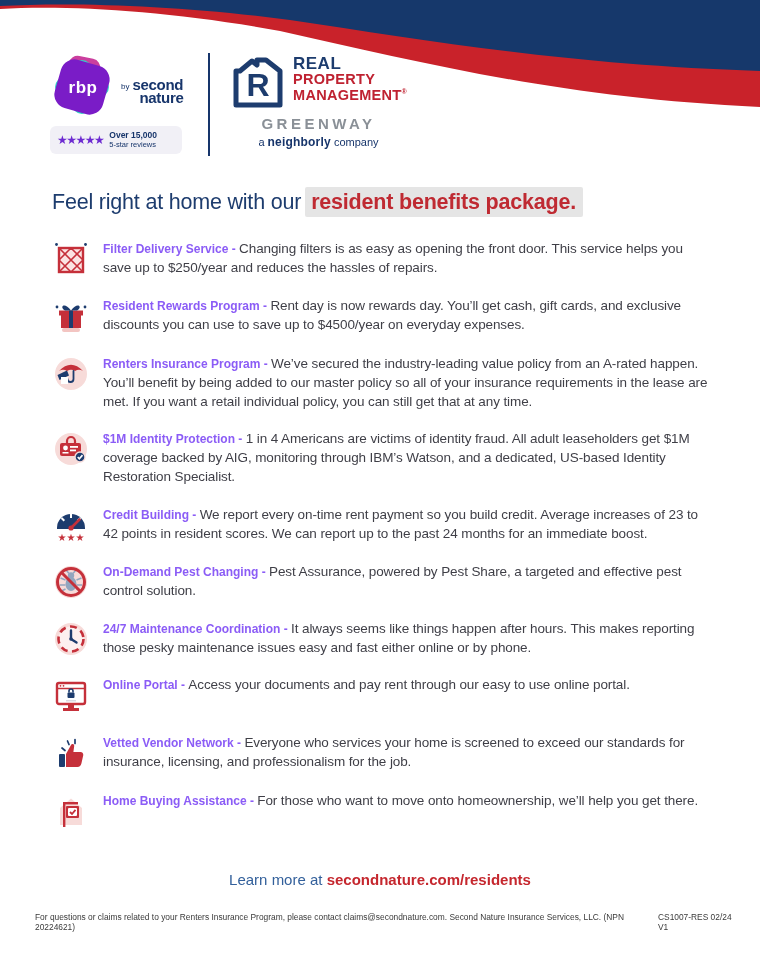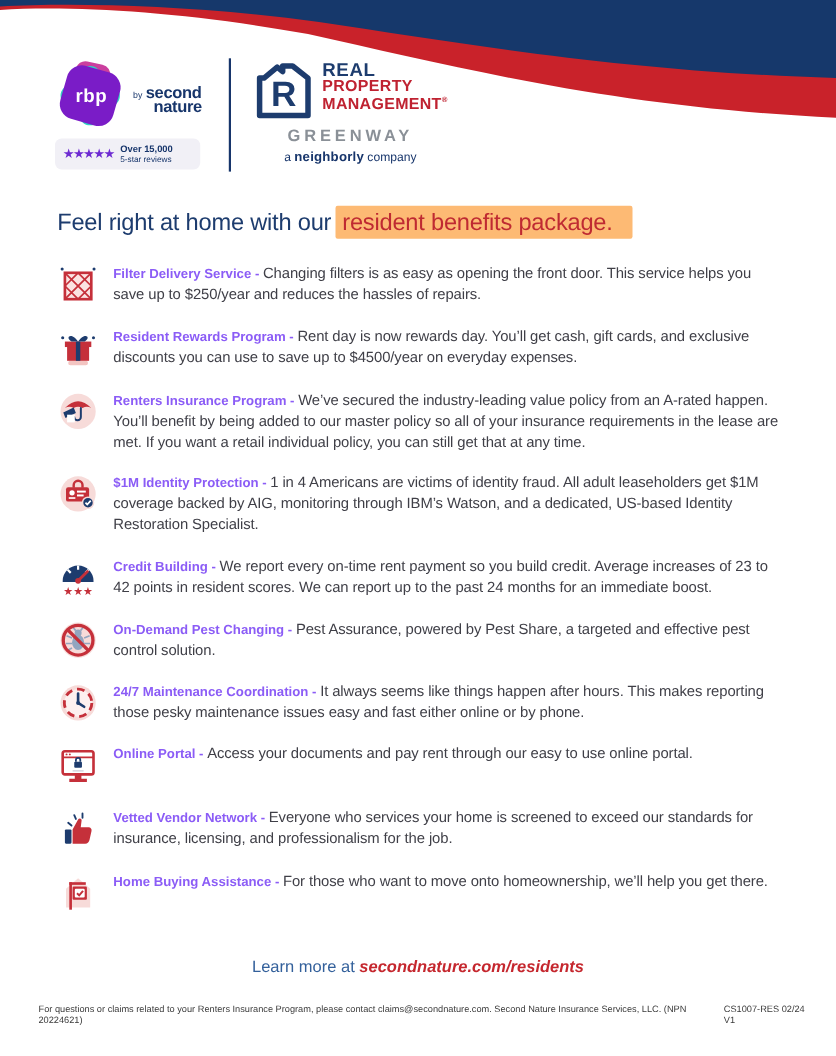--- a/index.html
+++ b/index.html
@@ -38,32 +38,32 @@
   .rpm-w1 { color:#1d3c6e; font-size:17px; font-weight:800; letter-spacing:.5px; line-height:.95; }
   .rpm-w2 { color:#bf2231; font-size:14.5px; font-weight:800; line-height:1.08; letter-spacing:.3px; }
   .rpm-w3 { color:#bf2231; font-size:14.5px; font-weight:800; line-height:1.08; letter-spacing:.3px; }
   .rpm-w3 sup { font-size:7px; }
   .rpm-office { color:#8a9097; font-size:15px; font-weight:bold; letter-spacing:3.5px; margin-top:4px; }
   .rpm-tagline { color:#17356b; font-size:11px; margin-top:3px; }
   .rpm-tagline b { font-size:12px; letter-spacing:.2px; }
 
   
   .headline { position:relative; z-index:2; margin:34px 50px 0 52px; font-size:21.5px; color:#1d3c6e; font-weight:500; letter-spacing:-.2px; }
-  .headline .hl { background:#fdba74; color:#bf2a32; font-weight:normal; padding:3px 18px 3px 6px; margin-left:4px; border-radius:2px; }
+  .headline .hl { background:#e5e5e5; color:#bf2a32; font-weight:bold; padding:3px 7px 3px 6px; margin-left:4px; border-radius:2px; }
 
   
   .benefits { position:relative; z-index:2; display:flex; flex-direction:column; gap:19px; margin:25px 48px 0 52px; }
   .benefit { display:flex; gap:13px; align-items:flex-start; }
   .benefit .ico { flex:none; width:38px; display:flex; justify-content:center; padding-top:1px; }
   .benefit .txt { font-size:13.5px; line-height:1.4; color:#3f3f47; max-width:612px; letter-spacing:-.1px; }
   .benefit .txt b { color:#8b5cf6; font-size:12px; letter-spacing:0; }
 
   
   .learn-more { position:relative; z-index:2; text-align:center; margin-top:40px; font-size:15px; color:#33609b; font-weight:500; }
-  .learn-more a { color:#c5272e; font-weight:bold; text-decoration:none;font-style:italic; }
+  .learn-more a { color:#c5272e; font-weight:bold; text-decoration:none; }
   .fineprint { position:absolute; left:35px; right:17px; bottom:28px; display:flex; justify-content:space-between; align-items:baseline; font-size:8.4px; color:#3a3a3a; z-index:2; }
 </style>
 </head>
 <body>
 
 <svg class="swoosh" viewBox="0 0 760 140" preserveAspectRatio="none">
   <path d="M0,0 H760 V107 C560,98 420,62 280,31 C170,11 70,5 0,9 Z" fill="#c9222a"></path>
   <path d="M0,0 H760 V71 C570,65 430,41 290,20 C180,5 70,2 0,6 Z" fill="#16386b"></path>
 </svg>
 

